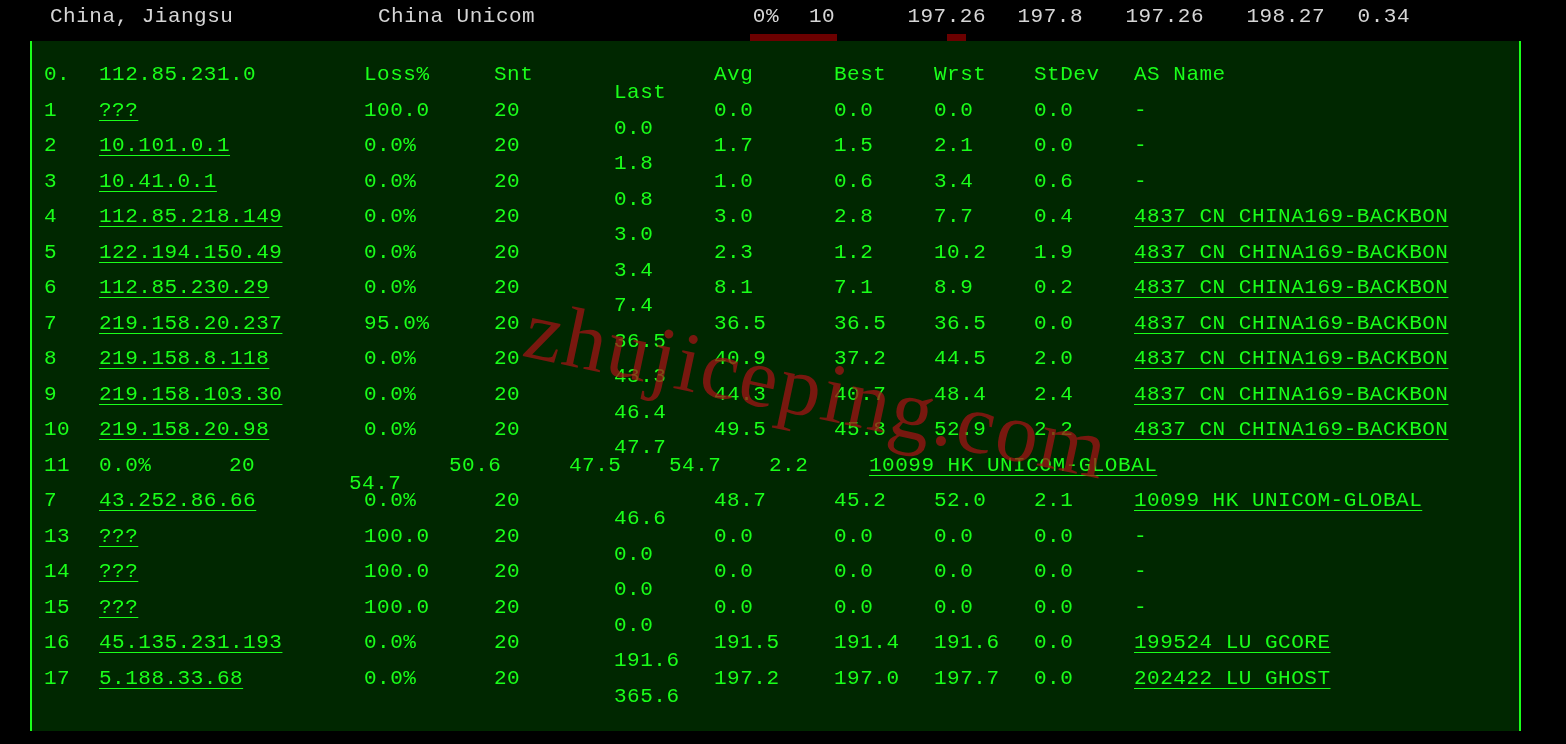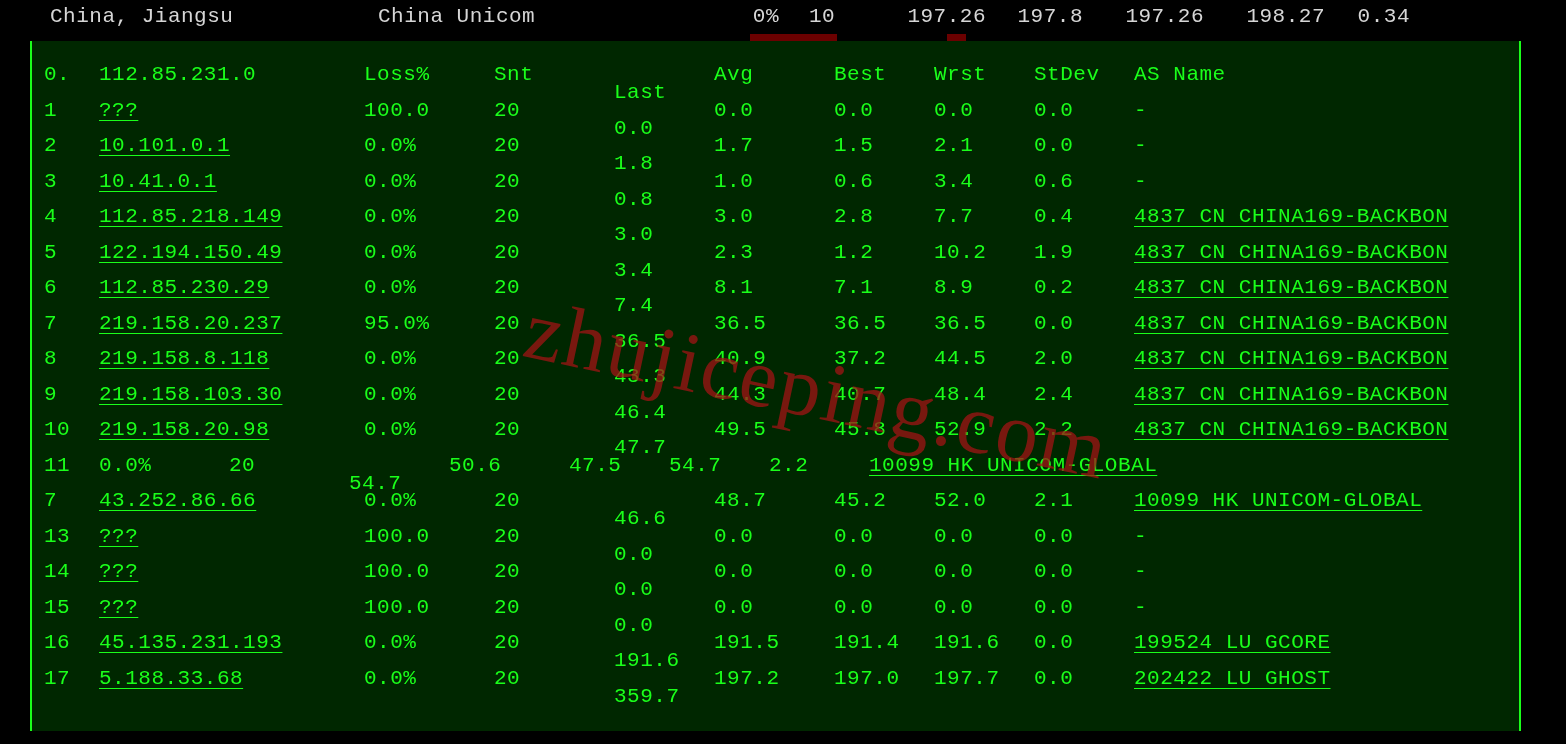--- a/index.html
+++ b/index.html
@@ -321,21 +321,21 @@
     <div class="col-best">191.4</div>
     <div class="col-wrst">191.6</div>
     <div class="col-stdev">0.0</div>
     <div class="col-as underline">199524 LU GCORE</div>
   </div>
       <div class="row">
     <div class="col-hop">17</div>
     <div class="col-ip"><span class="underline">5.188.33.68</span></div>
     <div class="col-loss">0.0%</div>
     <div class="col-snt">20</div>
-    <div class="col-last">359.7</div>
+    <div class="col-last">365.6</div>
     <div class="col-avg">197.2</div>
     <div class="col-best">197.0</div>
     <div class="col-wrst">197.7</div>
     <div class="col-stdev">0.0</div>
     <div class="col-as underline">202422 LU GHOST</div>
   </div>
     </div>
 </div>
 
 <div class="watermark">zhujiceping.com</div>

